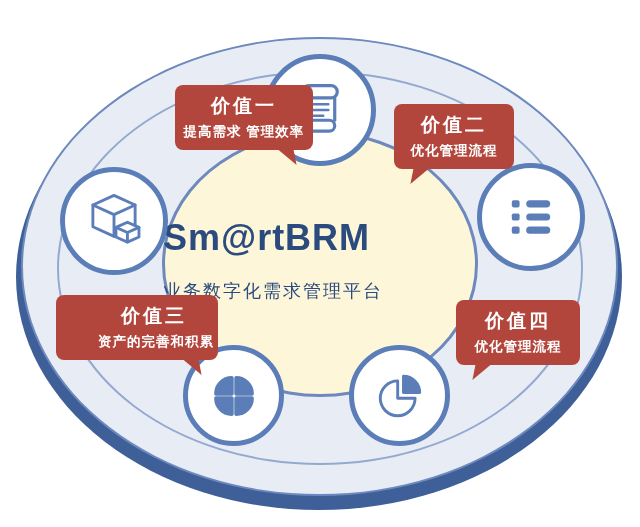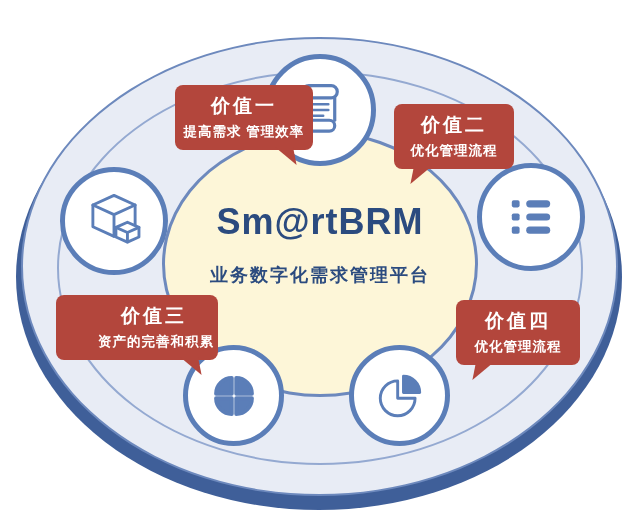--- a/index.html
+++ b/index.html
@@ -6,23 +6,23 @@
   .stage{
     position:relative;width:640px;height:527px;overflow:hidden;background:#fff;
     font-family:"Liberation Sans","DejaVu Sans",sans-serif;
   }
   .ellipse{position:absolute;border-radius:50%;box-sizing:border-box;}
   .ellipse-shadow{left:16px;top:44px;width:606px;height:466px;background:#3f5f99;}
   .ellipse-outer{left:21px;top:37px;width:597px;height:459px;background:#e8ecf5;border:2px solid #6d89bd;}
   .ellipse-mid{left:57px;top:71px;width:526px;height:394px;border:2px solid #94a9d1;}
   .ellipse-inner{left:162px;top:131px;width:316px;height:266px;background:#fdf6d8;border:3px solid #6d89bd;}
 
-  .center-wrap{position:absolute;left:163px;top:201px;width:314px;text-align:center;color:#2b4b7f;z-index:3;}
+  .center-wrap{position:absolute;left:163px;top:217px;width:314px;color:#2b4b7f;z-index:3;}
   .brand{font-size:36px;font-weight:800;letter-spacing:1px;}
-  .sub{font-size:18px;font-weight:700;margin-top:20px;letter-spacing:2px;}
+  .sub{font-size:18px;font-weight:400;margin-top:20px;letter-spacing:2px;}
 
   .circle{
     position:absolute;border-radius:50%;background:#fff;border:5px solid #5b7eb8;
     box-sizing:border-box;display:flex;align-items:center;justify-content:center;z-index:4;
   }
   .c-top{left:264px;top:54px;width:112px;height:112px;}
   .c-right{left:477px;top:163px;width:108px;height:108px;}
   .c-left{left:60px;top:167px;width:108px;height:108px;}
   .c-bl{left:183px;top:345px;width:101px;height:101px;}
   .c-br{left:349px;top:345px;width:101px;height:101px;}

